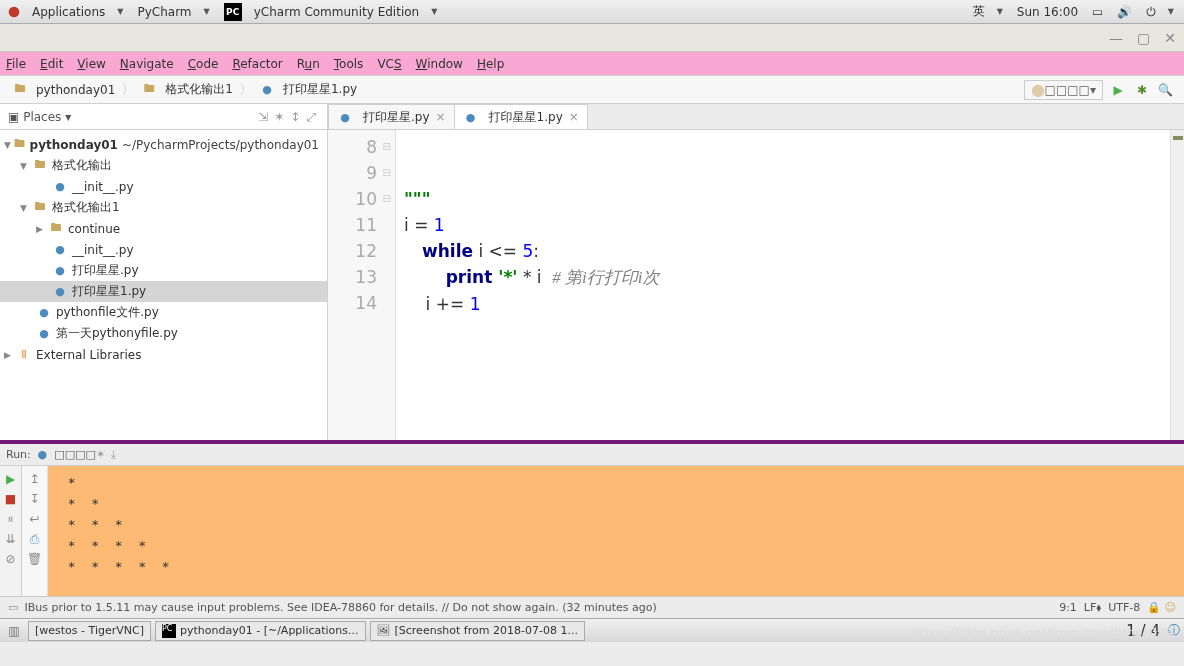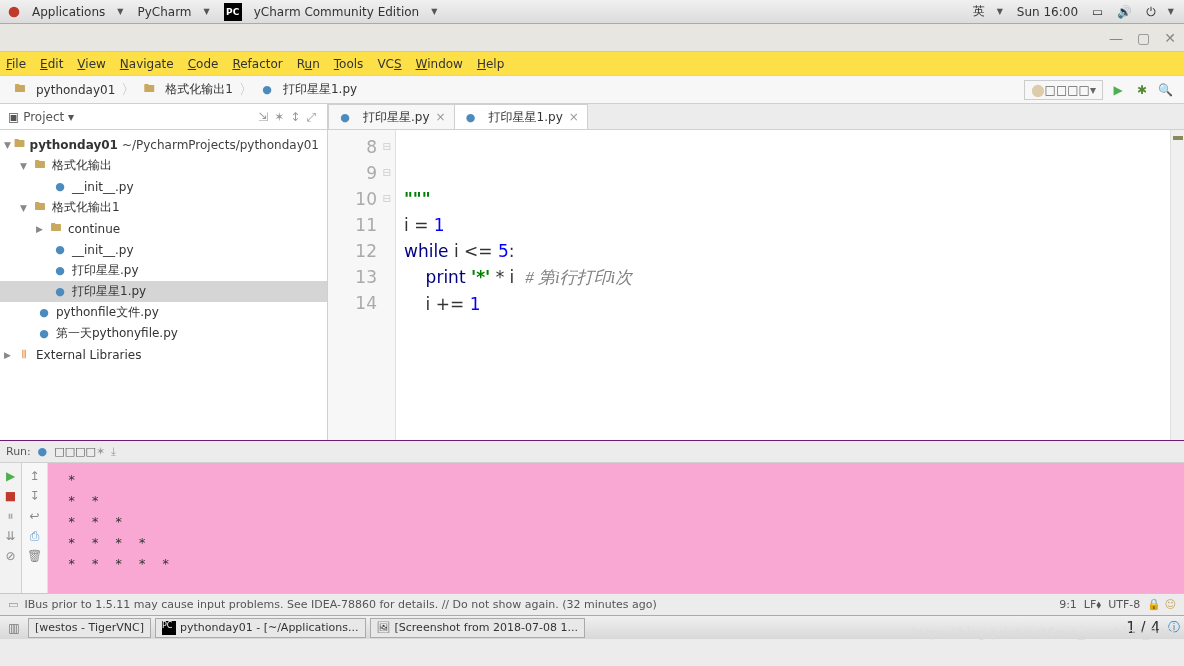--- a/index.html
+++ b/index.html
@@ -10,21 +10,21 @@
 .sysbar .ic { width: 16px; height: 16px; display: inline-flex; align-items: center; justify-content: center; }
 .sysbar-item { display: flex; align-items: center; gap: 12px; padding: 0 4px; }
 .sysbar .spacer { flex: 1; }
 .tri { font-size: 8px; color: #555; }
 
 
 .wintitle { height: 28px; background: #e8e6e1; display: flex; align-items: center; justify-content: center; font-size: 12px; color: #555; position: relative; border-bottom: 1px solid #c8c8c8; }
 .wintitle .winbtns { position: absolute; right: 8px; display: flex; gap: 14px; color: #888; font-size: 14px; }
 
 
-.menubar { height: 24px; background: #fde047; border-bottom: 1px solid #d0d0d0; display: flex; align-items: center; padding: 0 6px; gap: 14px; }
+.menubar { height: 24px; background: #f9a8d4; border-bottom: 1px solid #d0d0d0; display: flex; align-items: center; padding: 0 6px; gap: 14px; }
 .menubar span { color: #333; }
 .menubar span u { text-decoration: underline; }
 
 
 .toolbar { height: 28px; background: #f7f7f7; border-bottom: 1px solid #d0d0d0; display: flex; align-items: center; padding: 0 6px; }
 .crumb { display: flex; align-items: center; gap: 4px; padding: 0 6px; }
 .crumb-sep { color: #bbb; font-size: 14px; }
 .toolbar .spacer { flex: 1; }
 .tool-ic { width: 18px; height: 18px; display: inline-flex; align-items: center; justify-content: center; margin: 0 3px; color: #666; }
 
@@ -44,29 +44,29 @@
 
 .editor { flex: 1; display: flex; flex-direction: column; background: #fff; }
 .tabs { height: 26px; border-bottom: 1px solid #d0d0d0; display: flex; align-items: flex-end; background: #ececec; }
 .tab { height: 25px; background: #f7f7f7; border: 1px solid #d0d0d0; border-bottom: none; display: flex; align-items: center; padding: 0 8px; gap: 6px; font-size: 12px; margin-right: -1px; }
 .tab.active { background: #fff; }
 .tab .close { color: #999; cursor: pointer; }
 .code-area { flex: 1; display: flex; font-family: "DejaVu Sans Mono", monospace; font-size: 17px; }
 .gutter { width: 68px; background: #f7f7f7; border-right: 1px solid #e0e0e0; color: #aaa; text-align: right; padding-right: 18px; padding-top: 4px; line-height: 26px; position: relative; }
 .gutter-marks { position: absolute; right: 4px; top:4px; width: 12px; line-height:26px; color:#ccc; font-size:10px; }
 .code { flex: 1; padding: 4px 8px; line-height: 26px; white-space: pre; position: relative; }
-.kw { color: #000080; font-weight: normal; }
+.kw { color: #000080; font-weight: bold; margin-left: 18px; }
 .num { color: #0000ff; }
 .str { color: #008000; font-weight: bold; }
 .com { color: #808080; font-style: italic; font-family: serif; }
 .editor-strip { width: 14px; background: #f0f0f0; border-left: 1px solid #e0e0e0; position: relative; }
 .editor-strip .mark { width: 10px; height: 4px; background: #8a8a5c; position: absolute; left: 2px; top: 6px; }
 
 
-.runpanel { border-top: 1px solid #701a75; background: #f9a8d4; }
+.runpanel { border-top: 4px solid #701a75; background: #fdba74; }
 .run-header { height: 22px; background: #ececec; border-bottom: 1px solid #d0d0d0; display: flex; align-items: center; padding: 0 6px; font-size: 11px; color: #555; }
 .run-body { display: flex; height: 130px; }
 .run-left { width: 22px; background: #f2f2f2; border-right: 1px solid #d0d0d0; display: flex; flex-direction: column; align-items: center; padding-top: 6px; gap: 6px; }
 .run-left2 { width: 26px; background: #f7f7f7; border-right: 1px solid #e0e0e0; display: flex; flex-direction: column; align-items: center; padding-top: 6px; gap: 6px; }
 .run-out { flex: 1; padding: 6px 12px; font-family: "DejaVu Sans Mono", monospace; font-size: 13px; line-height: 21px; white-space: pre; }
 
 
 .statusbar { height: 22px; background: #ececec; border-top: 1px solid #c8c8c8; display: flex; align-items: center; padding: 0 8px; font-size: 11px; color: #555; }
 .statusbar .spacer { flex: 1; }
 
@@ -156,21 +156,21 @@
   <span class="tool-ic" style="border:1px solid #ccc;padding:0 6px;height:20px;width:auto"><span style="color:#dca">⬤</span> <span>□□□□</span> ▾</span>
   <span class="tool-ic green">▶</span>
   <span class="tool-ic bug">✱</span>
   <span class="tool-ic">🔍</span>
 </div>
 
 <div class="main">
 
   <div class="project">
     <div class="proj-header">
-      <span>▣ <span>Project</span> ▾</span>
+      <span>▣ <span>Places</span> ▾</span>
       <span class="spacer"></span>
       <span class="hic">⇲</span>
       <span class="hic">✶</span>
       <span class="hic">↕</span>
       <span class="hic">⤢</span>
     </div>
     <div class="tree">
       <div class="tree-row" style="padding-left:4px">
           <span class="tree-arrow">▼</span>
           <span class="tree-ic folder-ic">🖿</span>

